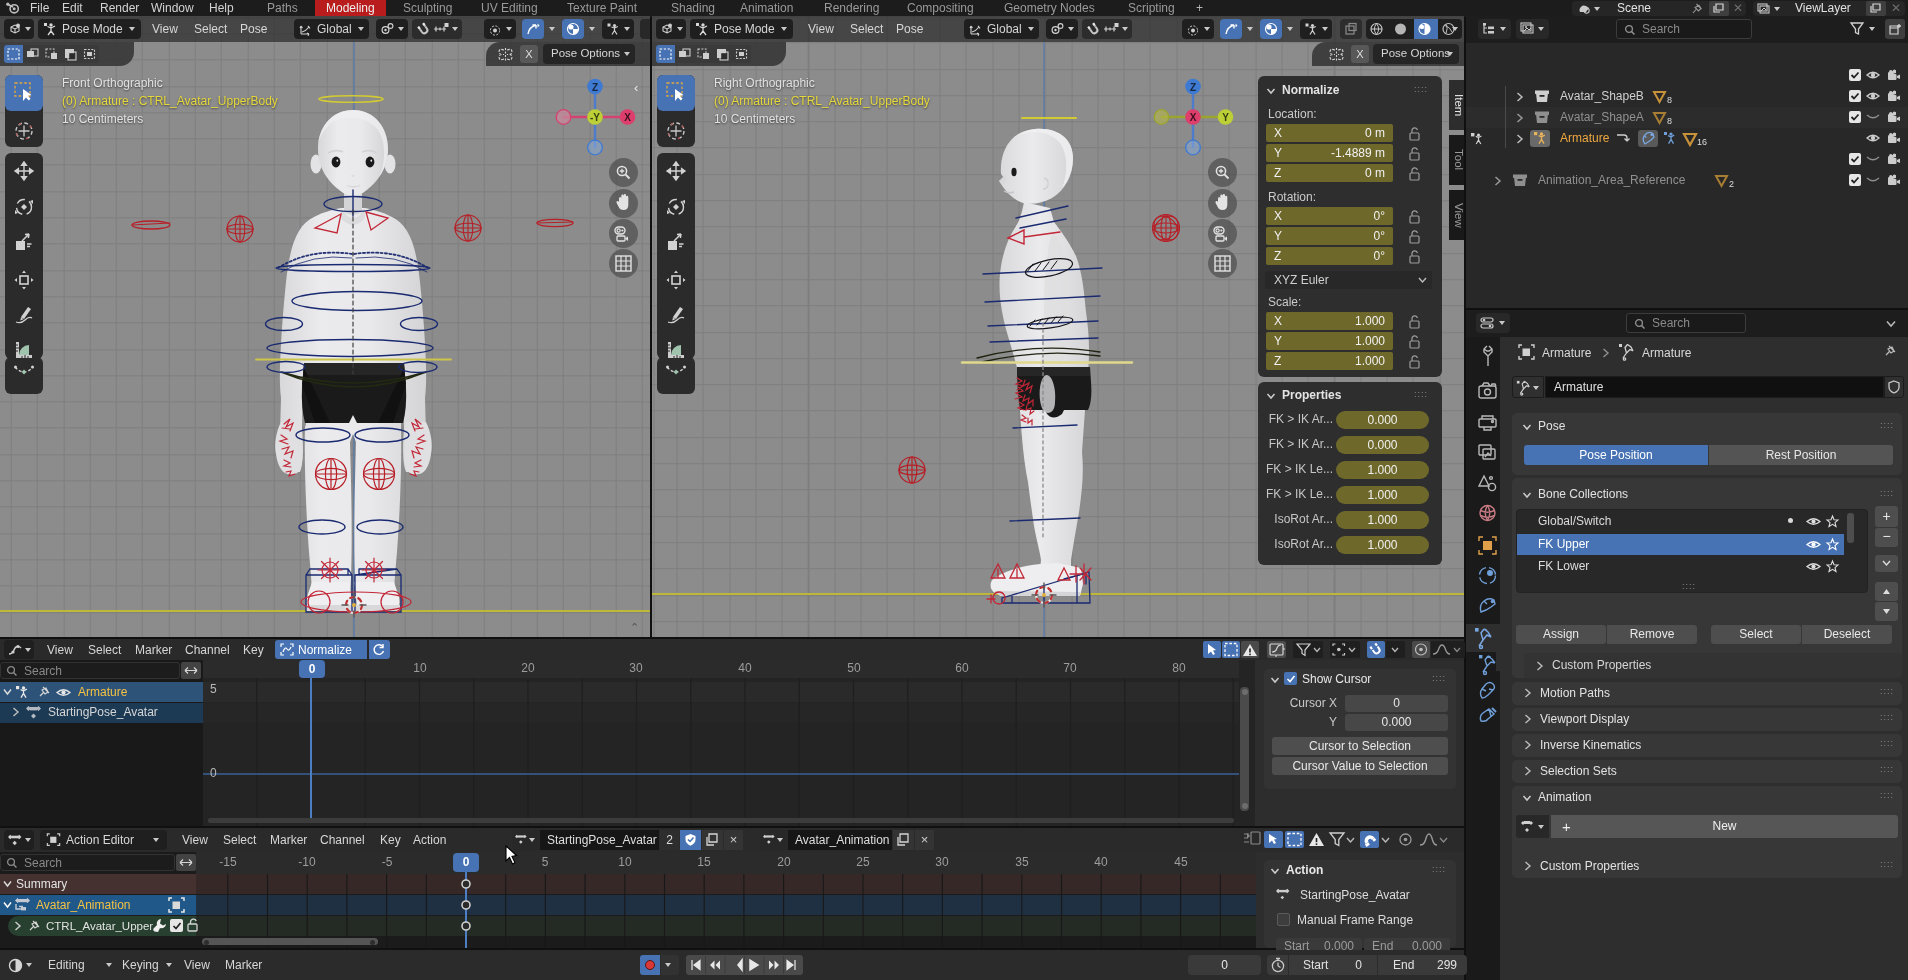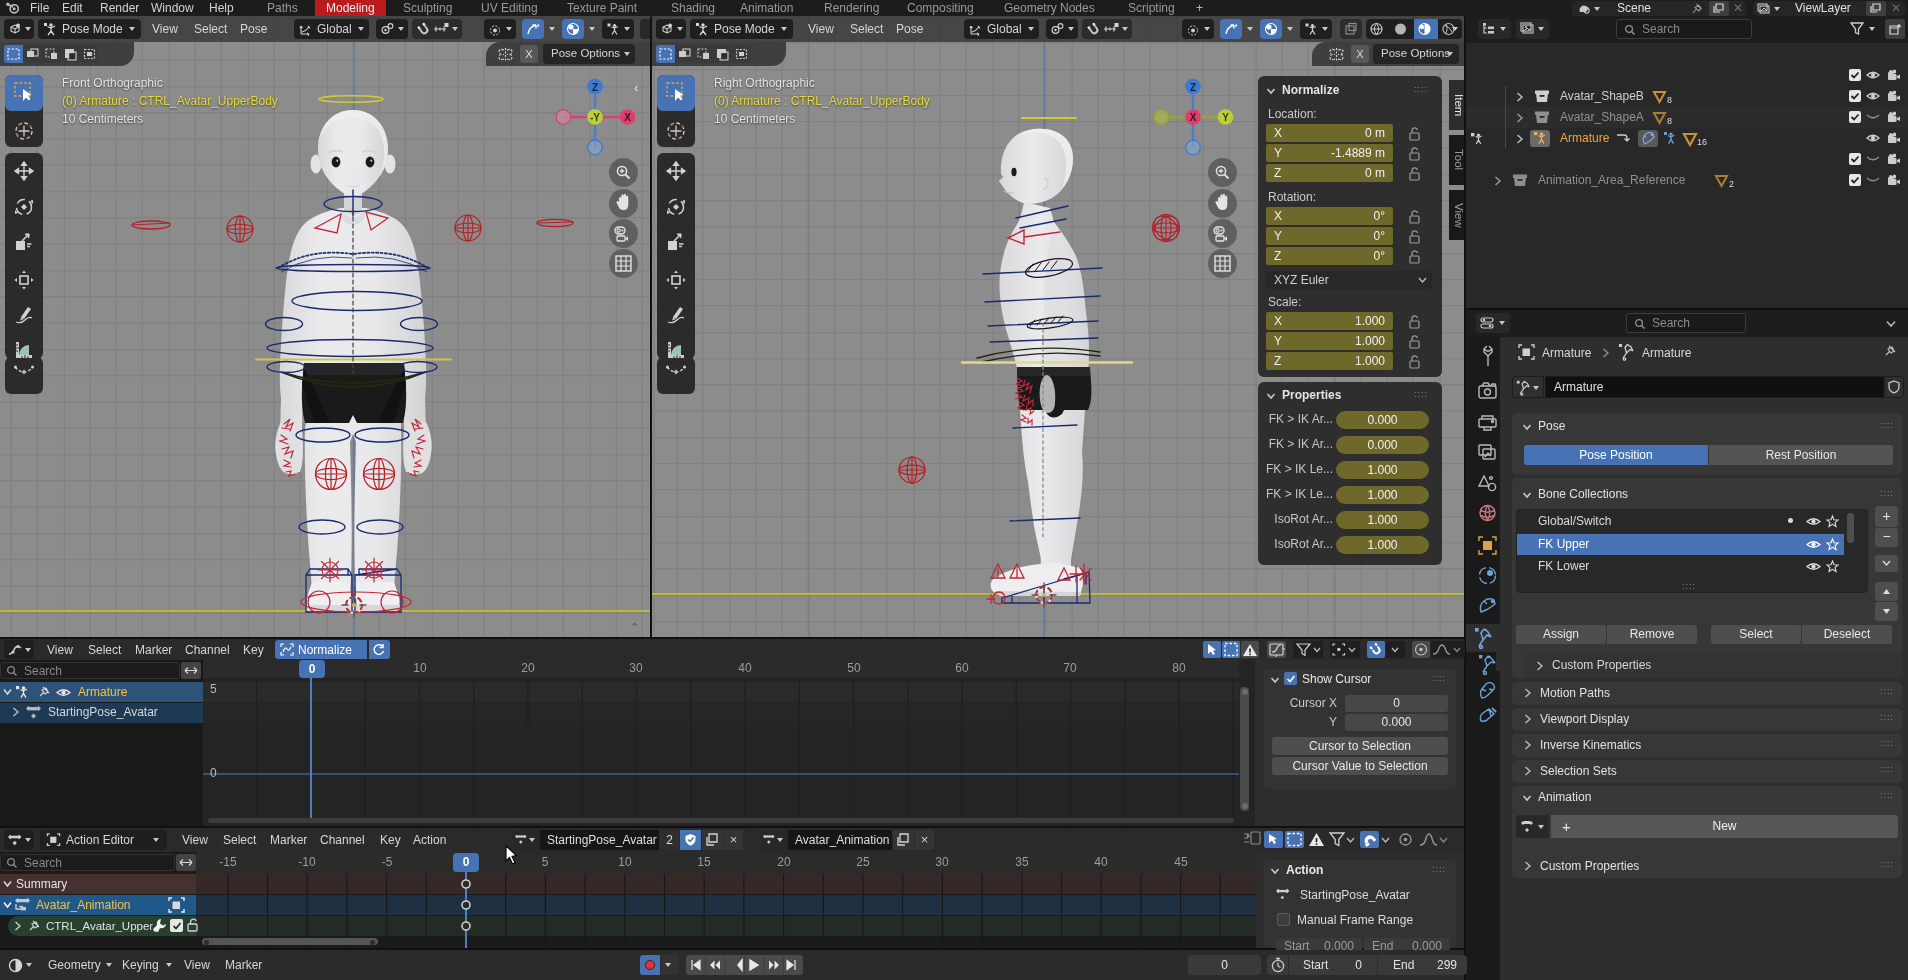--- a/index.html
+++ b/index.html
@@ -1592,21 +1592,21 @@
 </div>
 
 <div class="abs" id="timeline" style="left:0;top:950px;width:1464px;height:30px;background:#2b2b2b">
  <div class="wbox" style="left:6px;top:5px;width:28px;height:20px;background:#2b2b2b"></div>
  <svg style="left:8px;top:8px" width="15" height="15" viewBox="0 0 15 15">
         <circle cx="7.5" cy="7.5" r="6" fill="#d5d5d5"></circle>
         <path d="M7.5 1.5 A6 6 0 0 0 7.5 13.5 Z" fill="#2b2b2b"></path>
         <circle cx="7.5" cy="7.5" r="6" fill="none" stroke="#d5d5d5" stroke-width="1.4"></circle>
       </svg>
  <span class="caret" style="position:absolute;left:26px;top:13px"></span>
- <div class="menutxt" style="left:48px;top:8px">Geometry</div>
+ <div class="menutxt" style="left:48px;top:8px">Editing</div>
  <span class="caret" style="position:absolute;left:106px;top:13px"></span>
  <div class="menutxt" style="left:122px;top:8px">Keying</div>
  <span class="caret" style="position:absolute;left:166px;top:13px"></span>
  <div class="menutxt" style="left:184px;top:8px">View</div>
  <div class="menutxt" style="left:225px;top:8px">Marker</div>
  <div class="abs" style="left:640px;top:5px;width:20px;height:20px;background:#4772b3;border-radius:3px 0 0 3px"></div>
  <div class="abs" style="left:645px;top:10px;width:10px;height:10px;background:#d93838;border-radius:50%;border:1px solid #5a1515"></div>
  <div class="abs" style="left:661px;top:5px;width:18px;height:20px;background:#323232;border-radius:0 3px 3px 0"></div>
  <span class="caret" style="position:absolute;left:665px;top:13px"></span>
  <div class="abs" style="left:686px;top:5px;width:117px;height:20px;background:#4a4a4a;border-radius:3px"></div>

